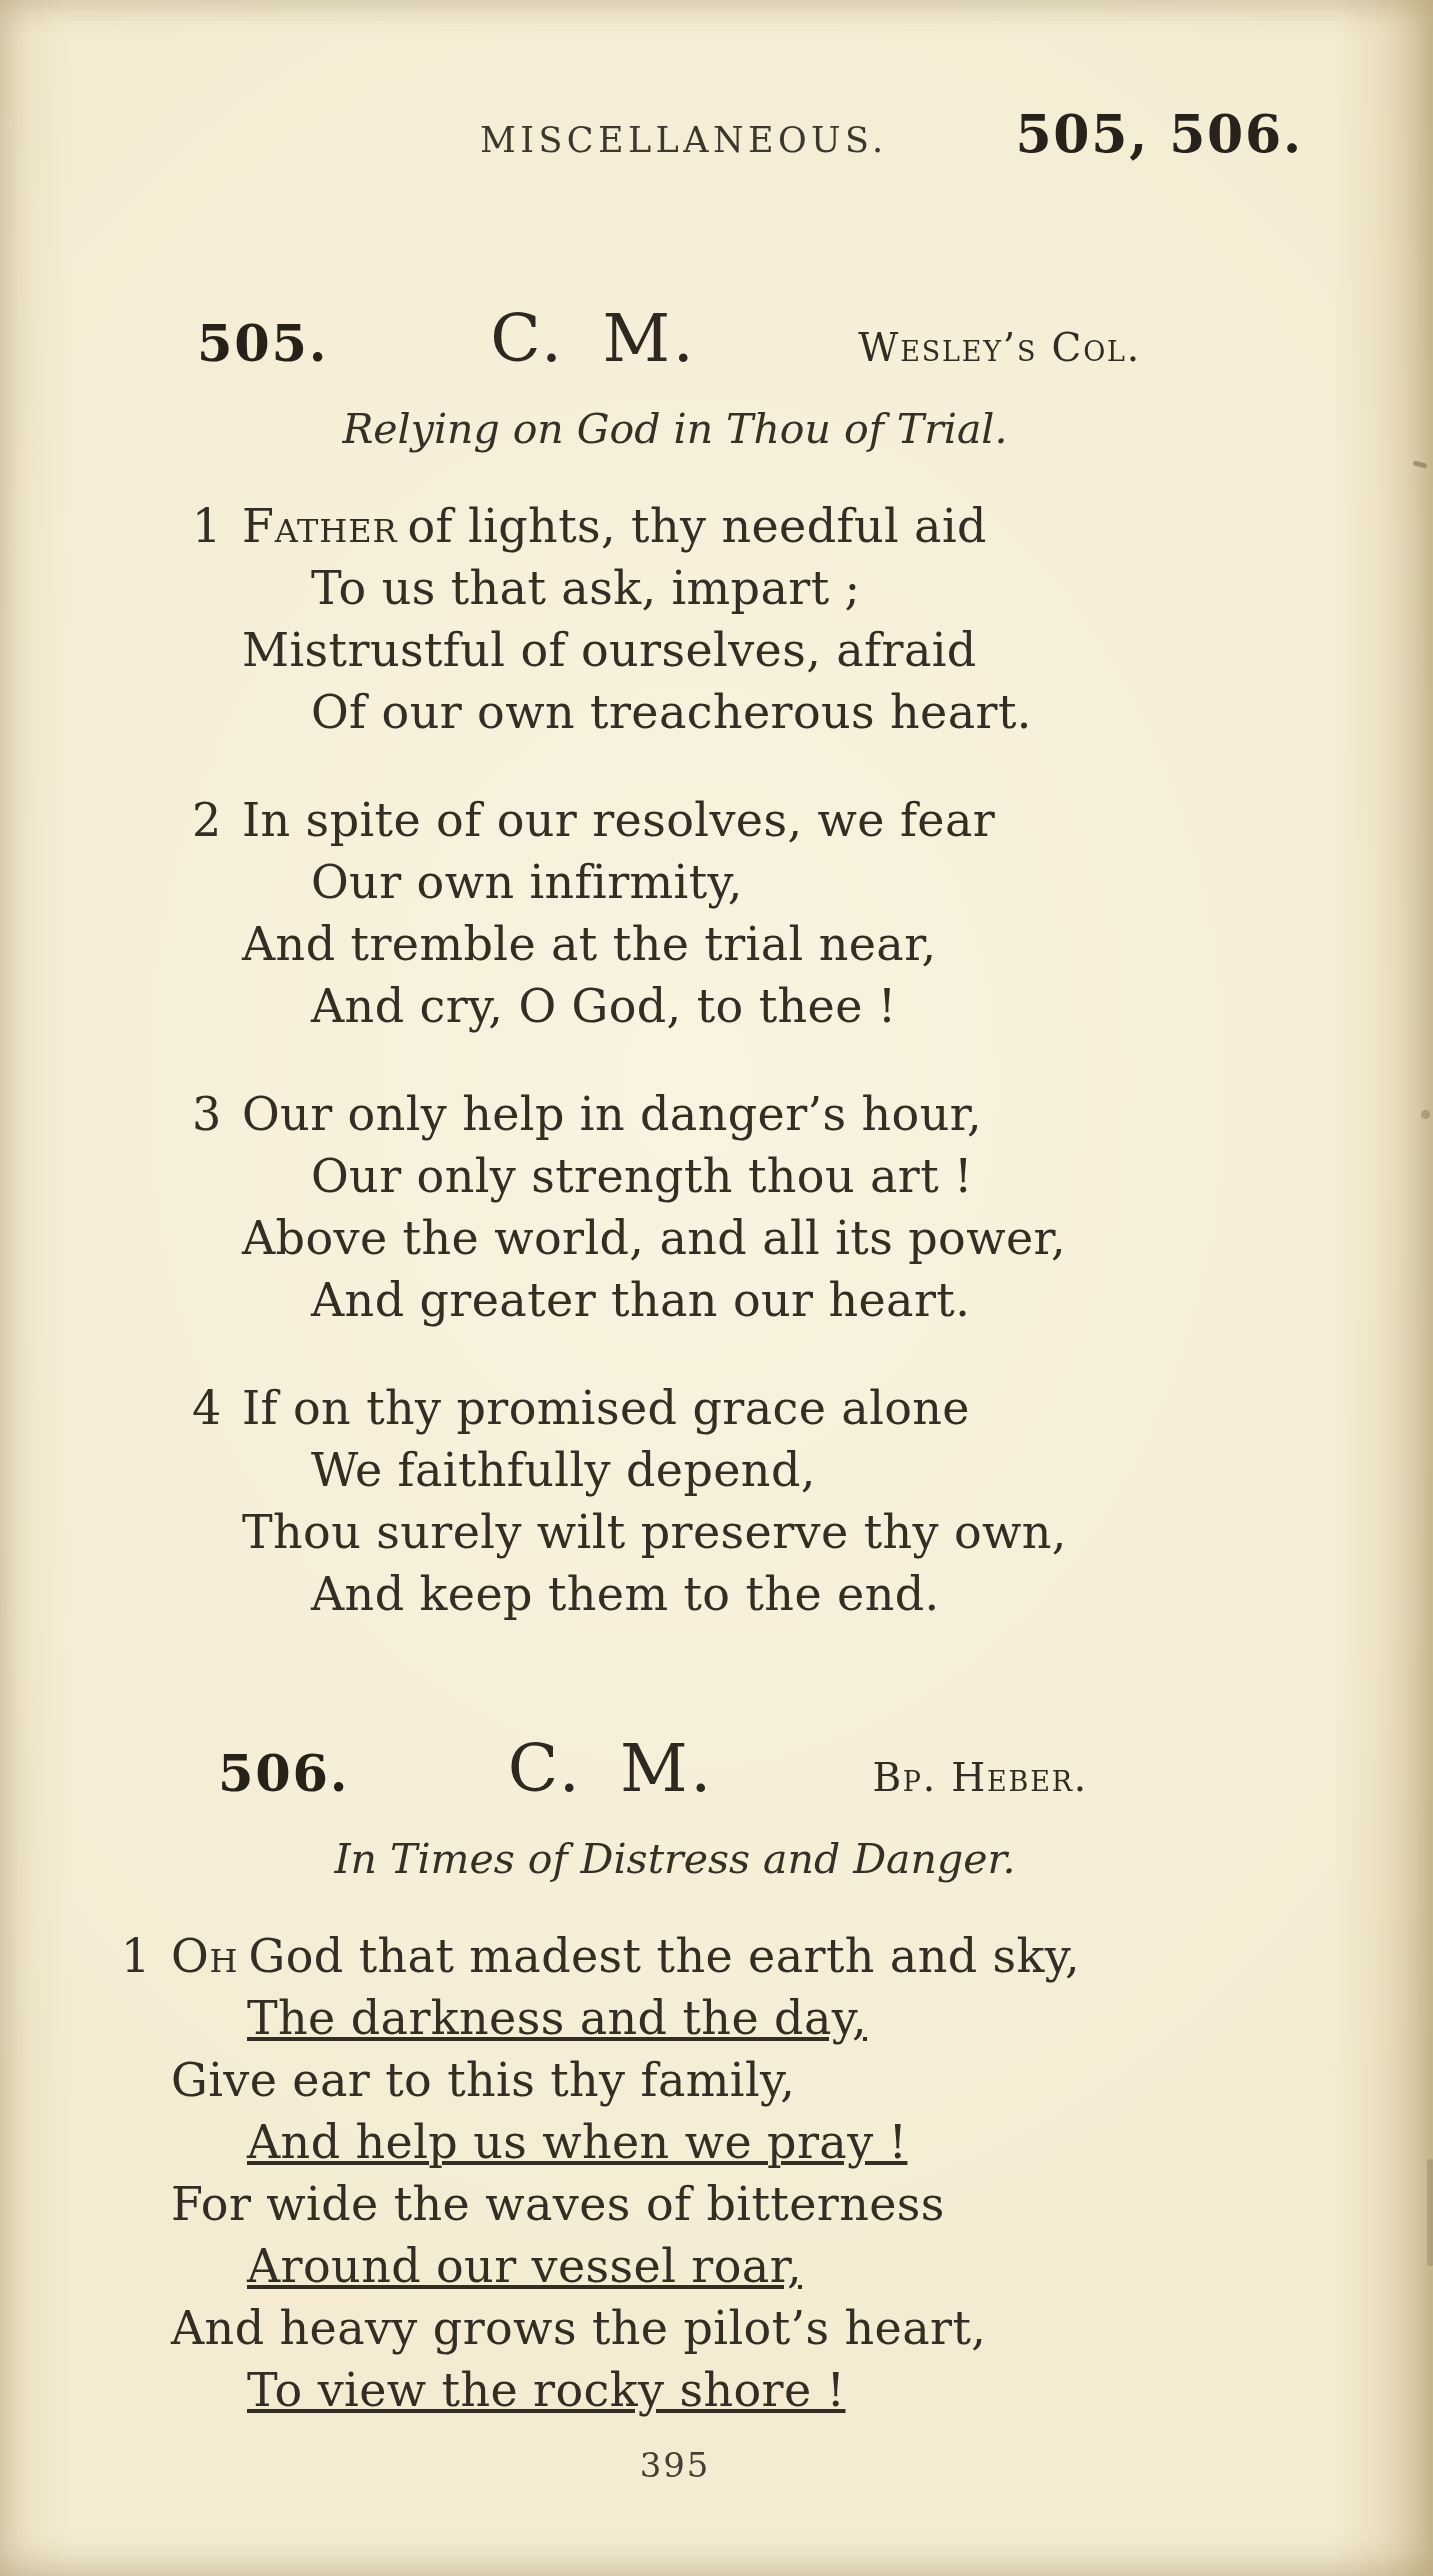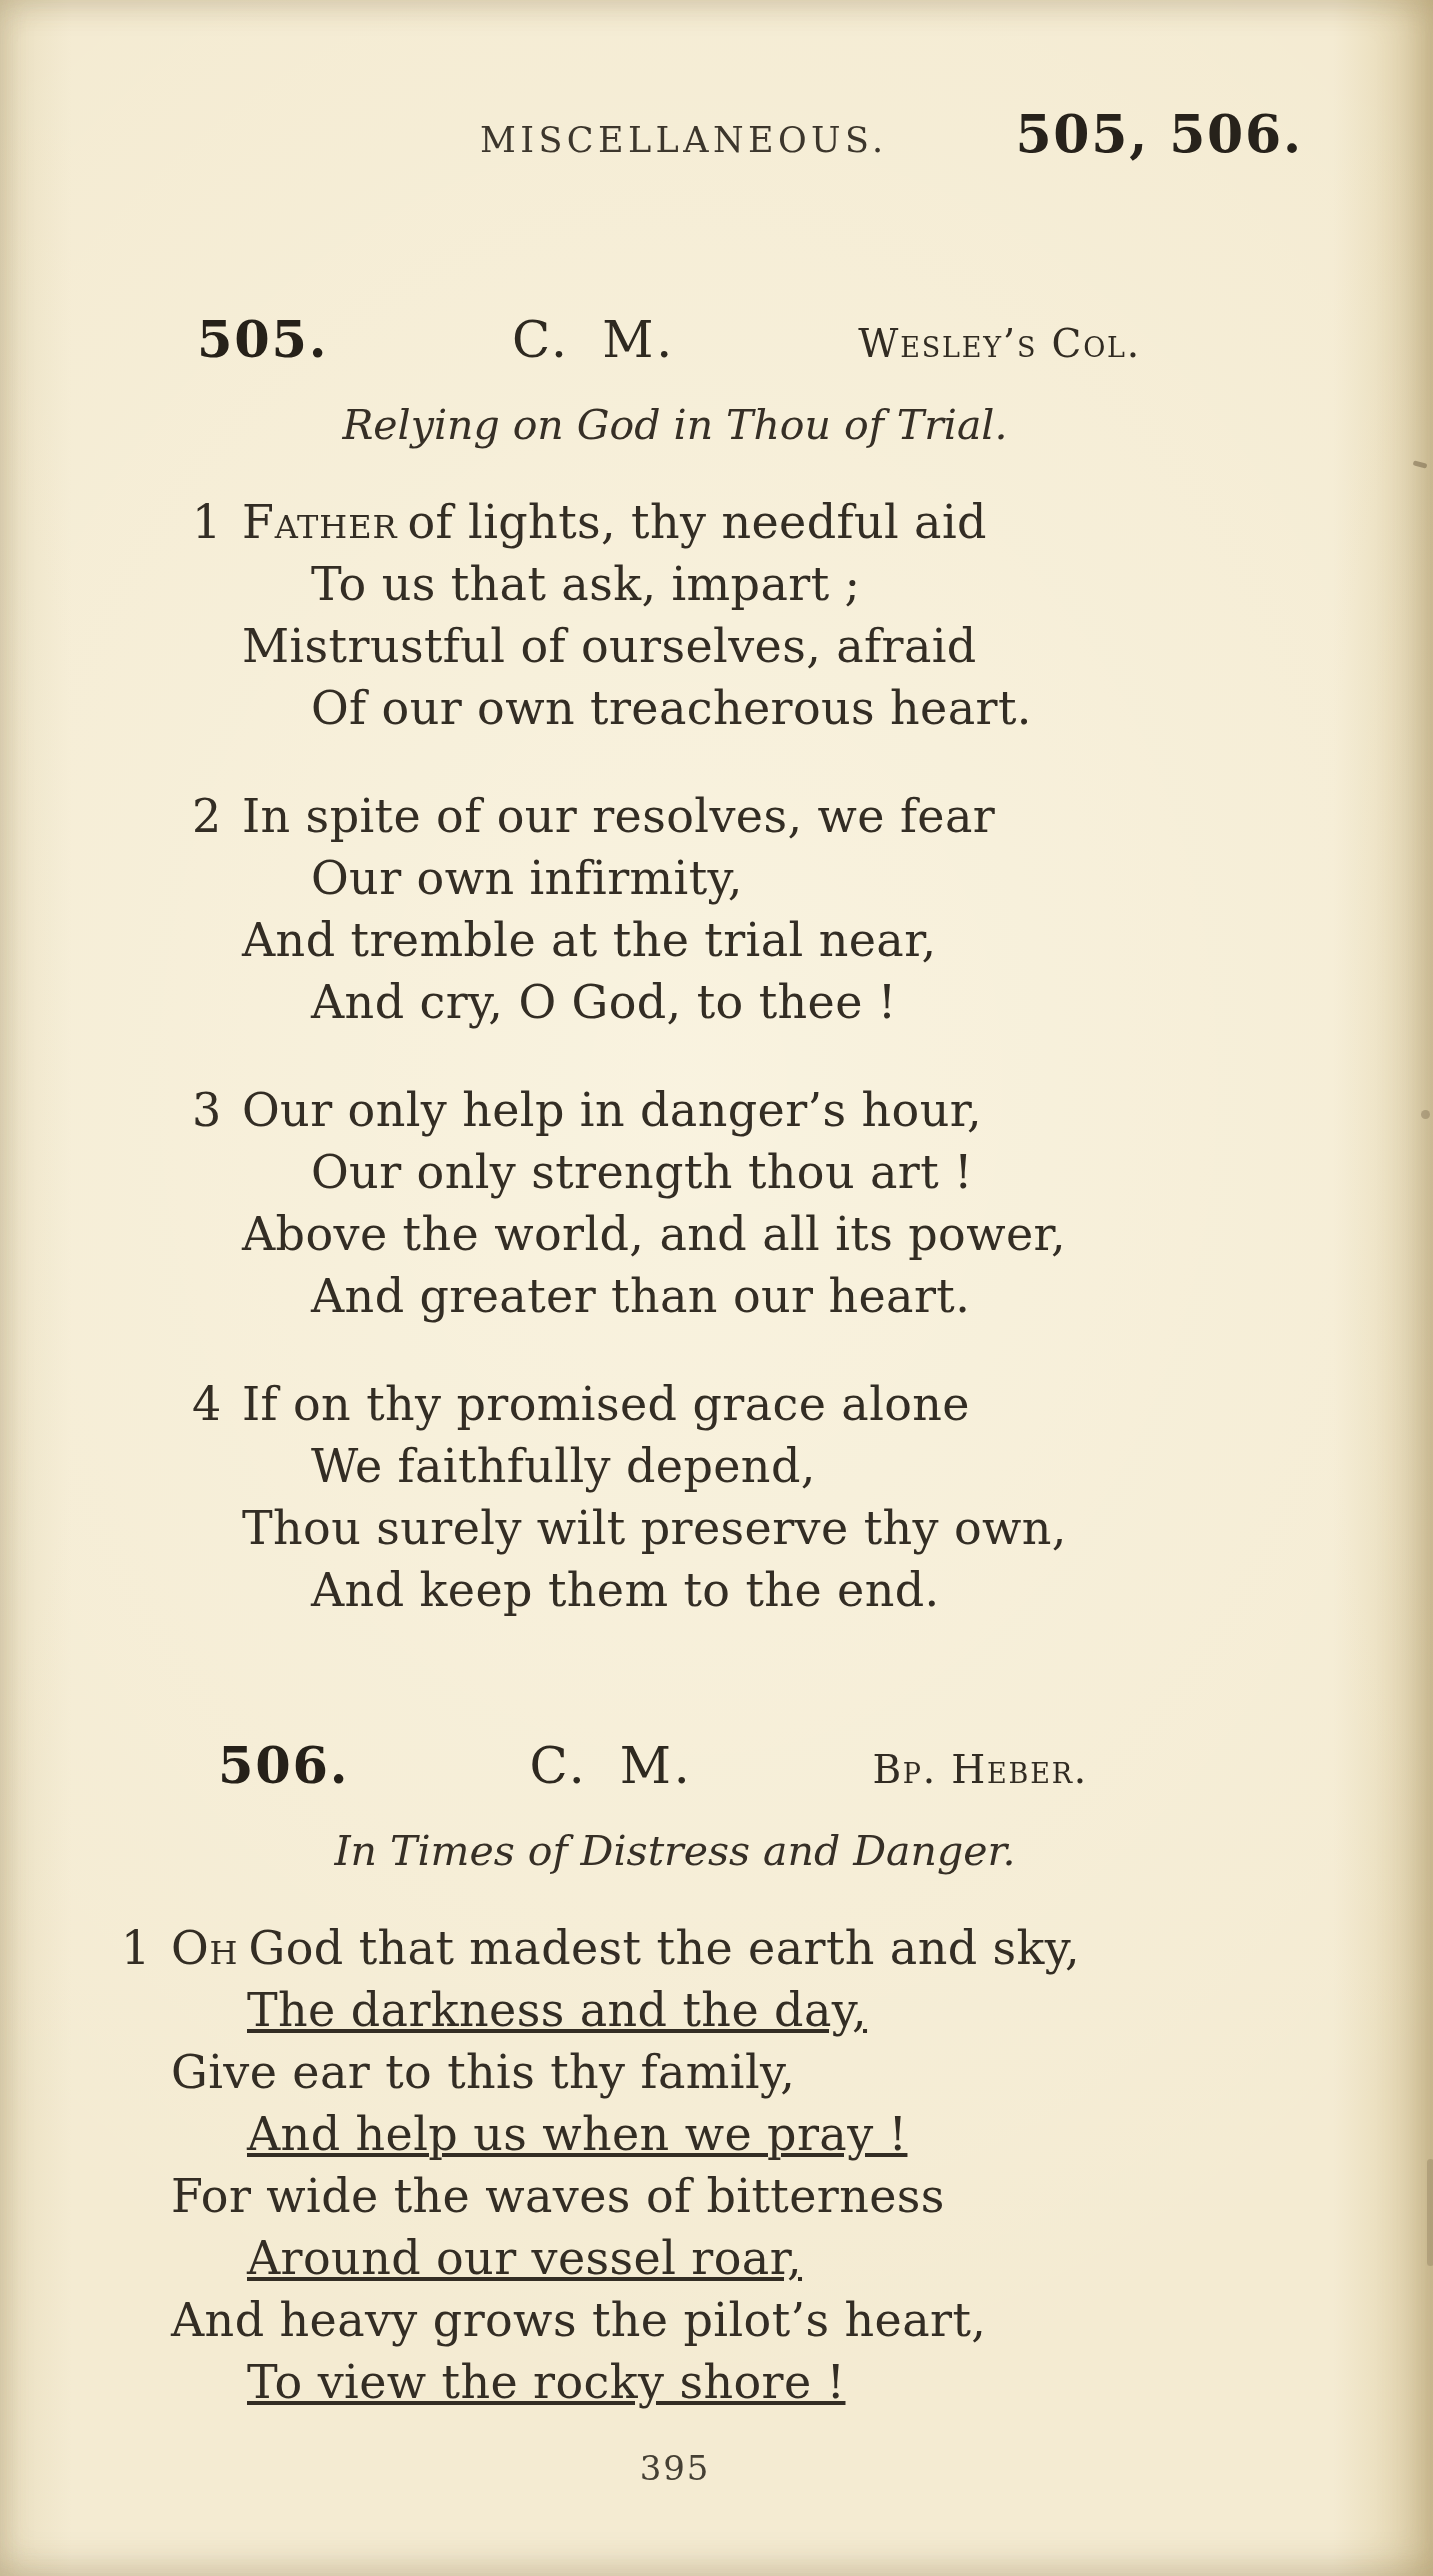--- a/index.html
+++ b/index.html
@@ -53,21 +53,21 @@
   }
   .head-505 { margin-left: 197px; margin-right: 293px; }
   .head-506 { margin-left: 218px; margin-right: 346px; gap: 24px; }
   .hymn-number {
     font-size: 51px;
     font-weight: bold;
     letter-spacing: 1.8px;
     color: #262119;
   }
   .hymn-meter {
-    font-size: 50px;
+    font-size: 66px;
     letter-spacing: 2.7px;
     word-spacing: 14px;
     color: #2e2920;
   }
   .hymn-attrib {
     font-variant: small-caps;
     font-size: 39px;
     letter-spacing: 1.8px;
     color: #322c23;
   }
@@ -107,21 +107,21 @@
     font-variant: small-caps;
     letter-spacing: 0.9px;
     margin-right: 0.22em;
   }
 
   .hymn-505 { margin-top: 140px; }
   .hymn-506 { margin-top: 112px; }
 
   
   .folio {
-    margin-top: 35px;
+    margin-top: 24px;
     width: 1350px;
     text-align: center;
     font-size: 34px;
     letter-spacing: 1.8px;
     color: #454034;
   }
 
   
   .scan-mark { position: absolute; background: #6d5d41; }
   .mark-a { right: 7px; top: 462px; width: 14px; height: 5.3px; opacity: 0.5; transform: rotate(14deg); border-radius: 2.7px; }

